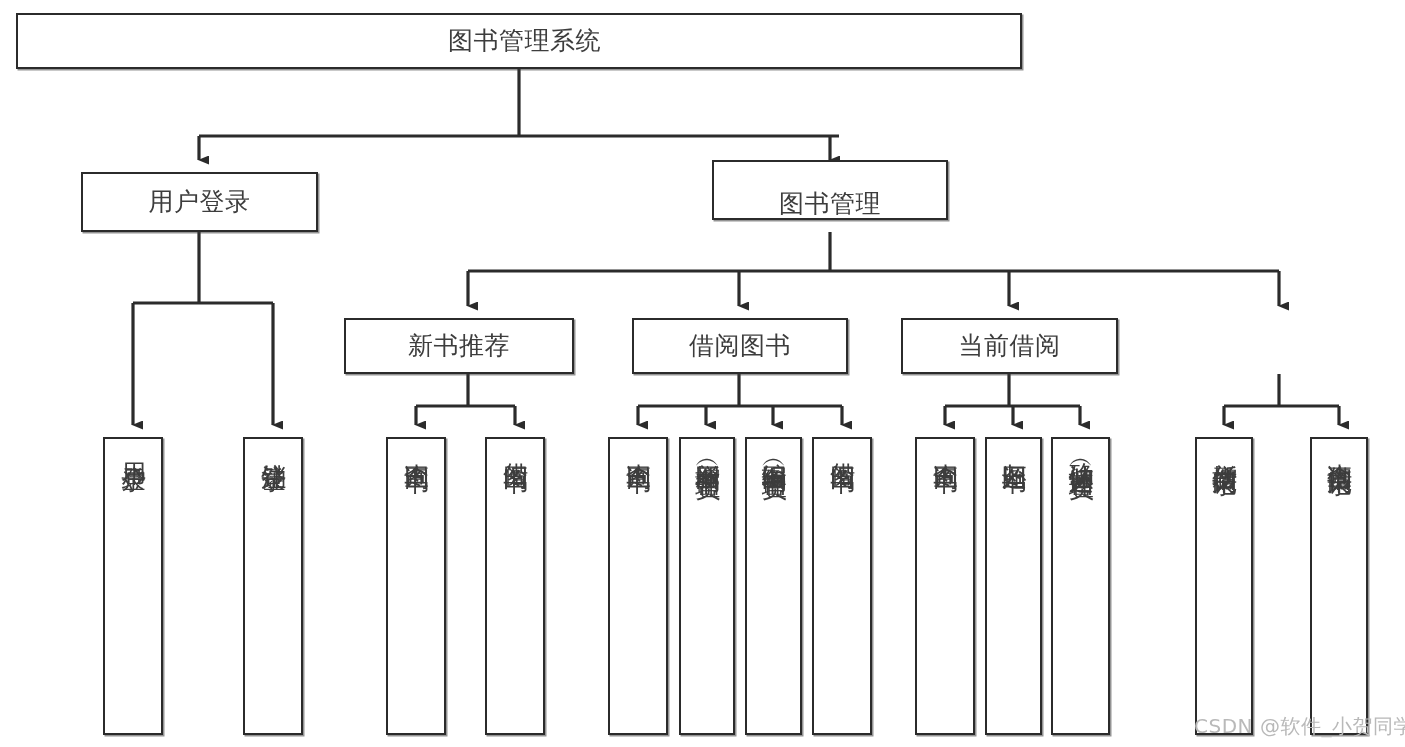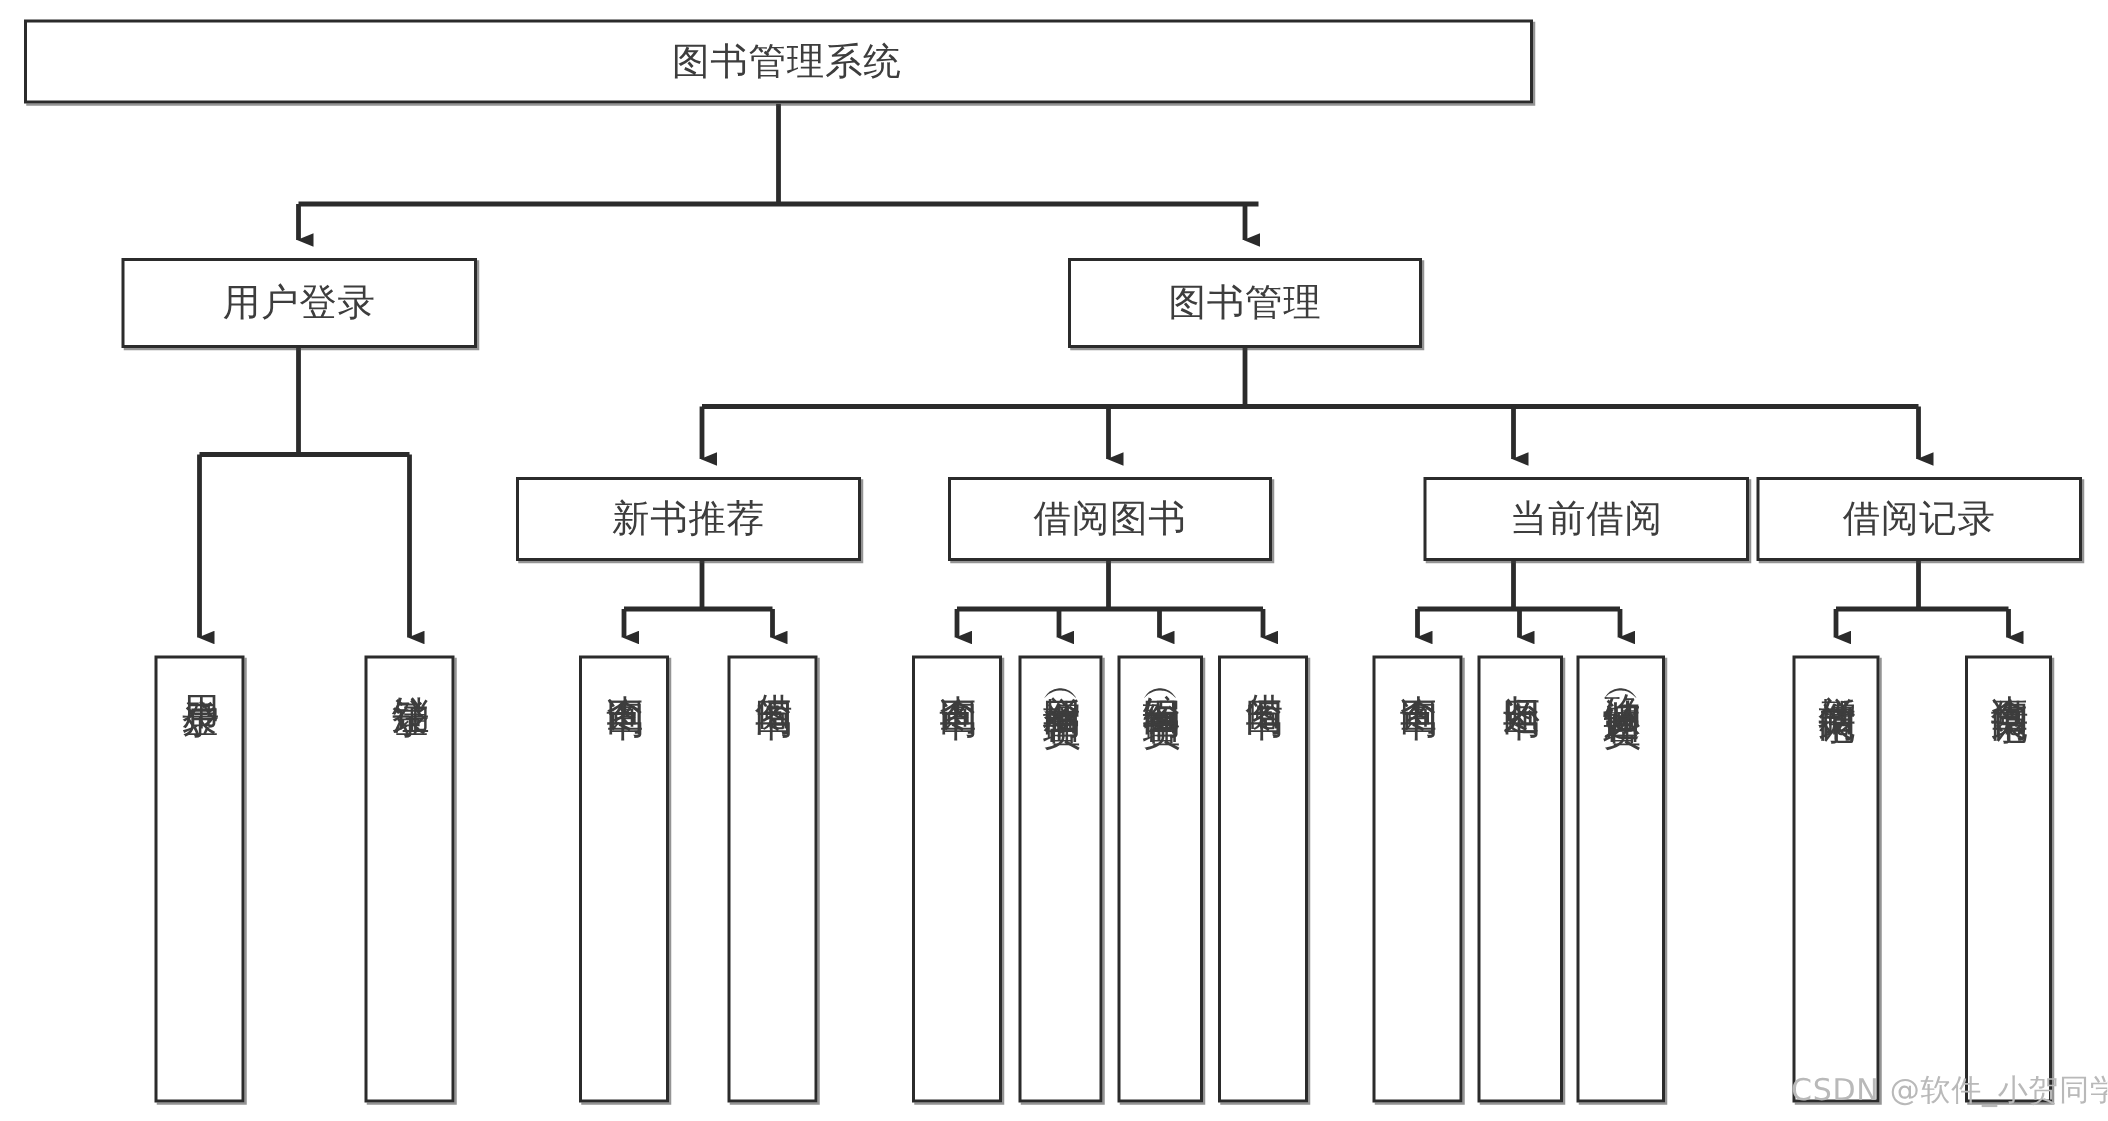--- a/index.html
+++ b/index.html
@@ -121,35 +121,32 @@
     </g>
   </svg>
 
   <div class="node" style="left:16px;top:13px;width:1006px;height:56px;padding-left:11px;">
     <span class="lbl">图书管理系统</span>
   </div>
 
   <div class="node" style="left:81px;top:172px;width:237px;height:60px;">
     <span class="lbl">用户登录</span>
   </div>
-  <div class="node" style="left:712px;top:172px;width:236px;height:60px;">
+  <div class="node" style="left:712px;top:160px;width:236px;height:60px;align-items:flex-end;">
     <span class="lbl">图书管理</span>
   </div>
 
   <div class="node" style="left:344px;top:318px;width:230px;height:56px;">
     <span class="lbl">新书推荐</span>
   </div>
   <div class="node" style="left:632px;top:318px;width:216px;height:56px;">
     <span class="lbl">借阅图书</span>
   </div>
-  <div class="node" style="left:901px;top:318px;width:217px;height:56px;margin-left:48px;">
+  <div class="node" style="left:901px;top:318px;width:217px;height:56px;">
     <span class="lbl">当前借阅</span>
-  </div>
-  <div class="node" style="left:1171px;top:318px;width:217px;height:56px;">
-    <span class="lbl">借阅记录</span>
   </div>
 
   <div class="node vert" style="left:103px;top:437px;width:60px;height:298px;">
     <span class="lbl">用户登录</span>
   </div>
   <div class="node vert" style="left:243px;top:437px;width:60px;height:298px;">
     <span class="lbl">注销登录</span>
   </div>
   <div class="node vert" style="left:386px;top:437px;width:60px;height:298px;">
     <span class="lbl">查询图书</span>

